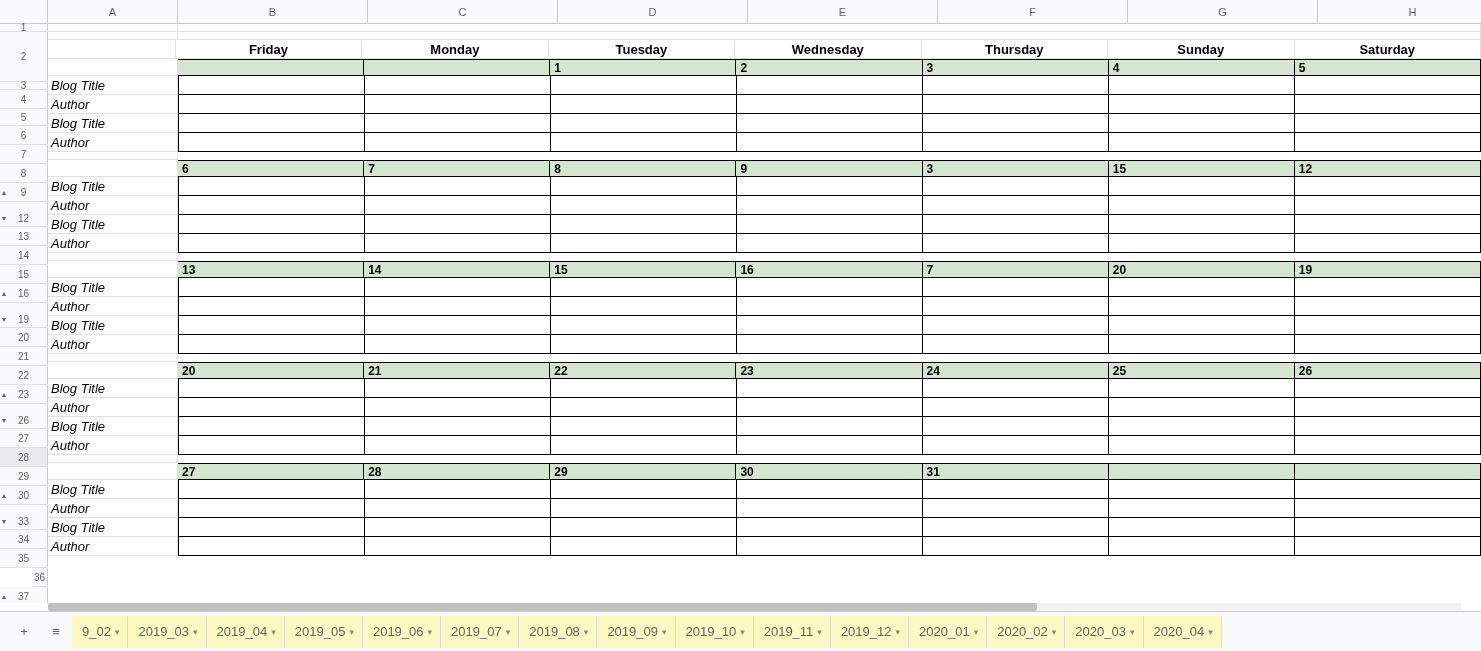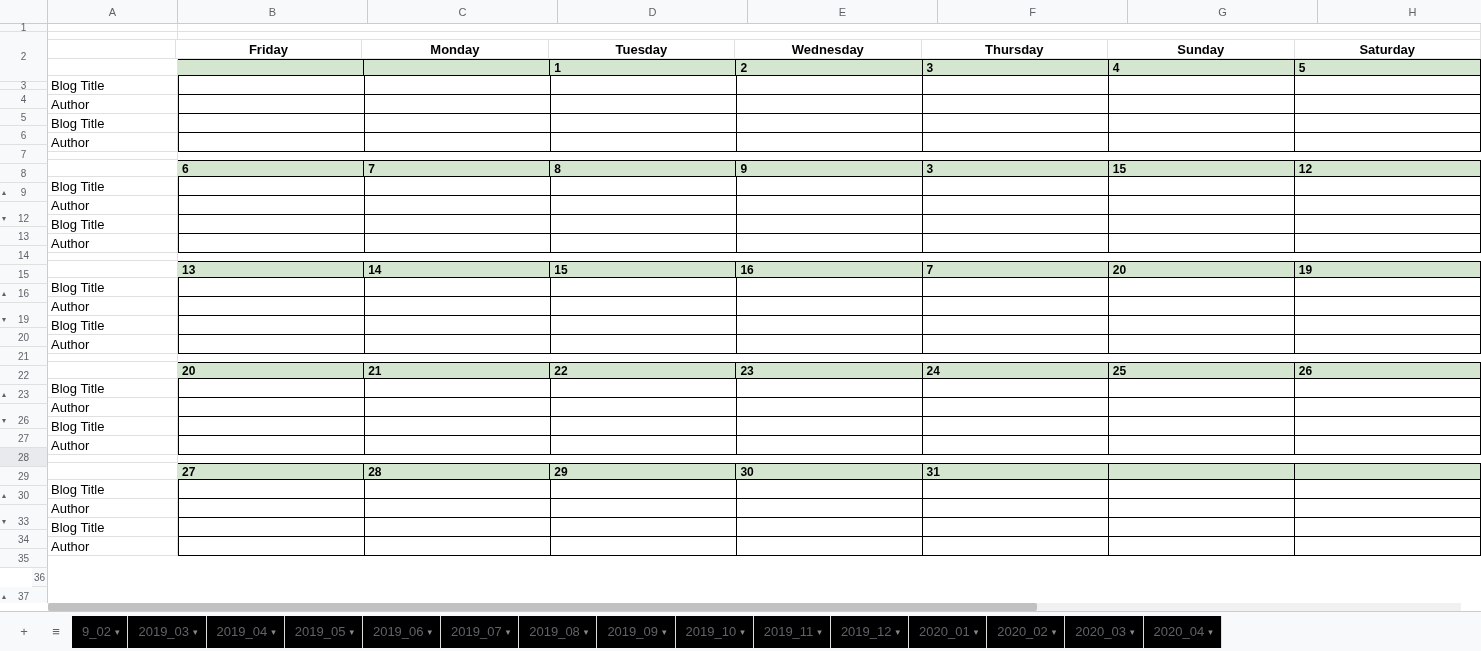--- a/index.html
+++ b/index.html
@@ -27,35 +27,35 @@
   .tiny-row { height:8px; display:flex; }
   .tiny-row .cell { height:8px; line-height:8px; }
   
   .day-header-row { display:flex; height:19px; }
   .day-header-row .wk { font-weight:bold; text-align:center; border-right:1px solid #e0e0e0; border-bottom:1px solid #e0e0e0; line-height:19px; }
   
   .date-row { display:flex; height:17px; }
   .date-row .dc { background:#d4e6cf; font-weight:bold; font-size:12px; border:1px solid #000; border-right:1px solid #000; line-height:16px; padding-left:4px; flex:1; }
   .date-row .a-cell { width:130px; border-right:1px solid #e0e0e0; border-bottom:1px solid #e0e0e0; }
   
-  .content-row { display:flex; height:19px; }
+  .content-row { display:flex; height:19px;font-style:italic; }
   .content-row .a-cell { width:130px; border-right:1px solid #e0e0e0; border-bottom:1px solid #e0e0e0; padding-left:3px; line-height:19px; font-size:13px; }
   .content-row .cc { border:1px solid #000; border-top:none; flex:1; height:19px; }
   .content-row .cc + .cc { border-left:none; }
   
   .week-gap { display:flex; height:8px; }
   .week-gap .a-cell { width:130px; border-right:1px solid #e0e0e0; border-bottom:1px solid #e0e0e0; }
   .week-gap .g { flex:1; }
   .col-a { width:130px; }
   .col-w { width:190px; }
   
   .tab-bar { position:absolute; bottom:0; left:0; right:0; height:40px; background:#f8f9fa; border-top:1px solid #ccc; display:flex; align-items:center; padding:0 8px; }
   .tab-btn { width:32px; height:32px; display:flex; align-items:center; justify-content:center; color:#5f6368; cursor:pointer; border-radius:3px; }
   .tabs { display:flex; align-items:center; overflow:hidden; flex:1; }
-  .tab { display:flex; align-items:center; padding:0 8px 0 10px; height:32px; border-right:1px solid #ddd; color:#5f6368; font-size:13px; cursor:pointer; white-space:nowrap; background:#000000; }
+  .tab { display:flex; align-items:center; padding:0 8px 0 10px; height:32px; border-right:1px solid #ddd; color:#5f6368; font-size:13px; cursor:pointer; white-space:nowrap; background:#fef9c3; }
   .tab .dd { margin-left:4px; font-size:9px; color:#888; }
   .hscroll { position:absolute; bottom:40px; left:48px; right:20px; height:8px; background:#f1f1f1; }
   .hscroll .thumb { position:absolute; left:0; top:0; height:8px; width:70%; background:#c1c1c1; border-radius:2px; }
   .date-row .dc:not(:first-of-type){ border-left:none; }
 </style>
 </head>
 <body>
 
 <div class="sheet-wrap">
 

